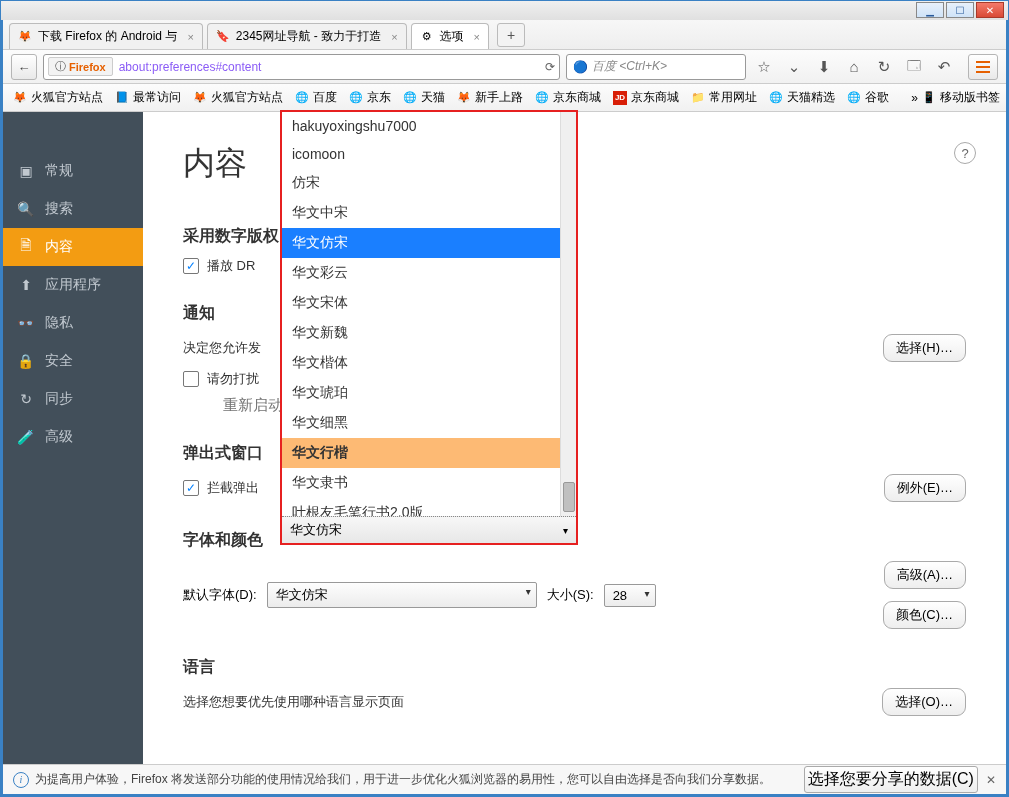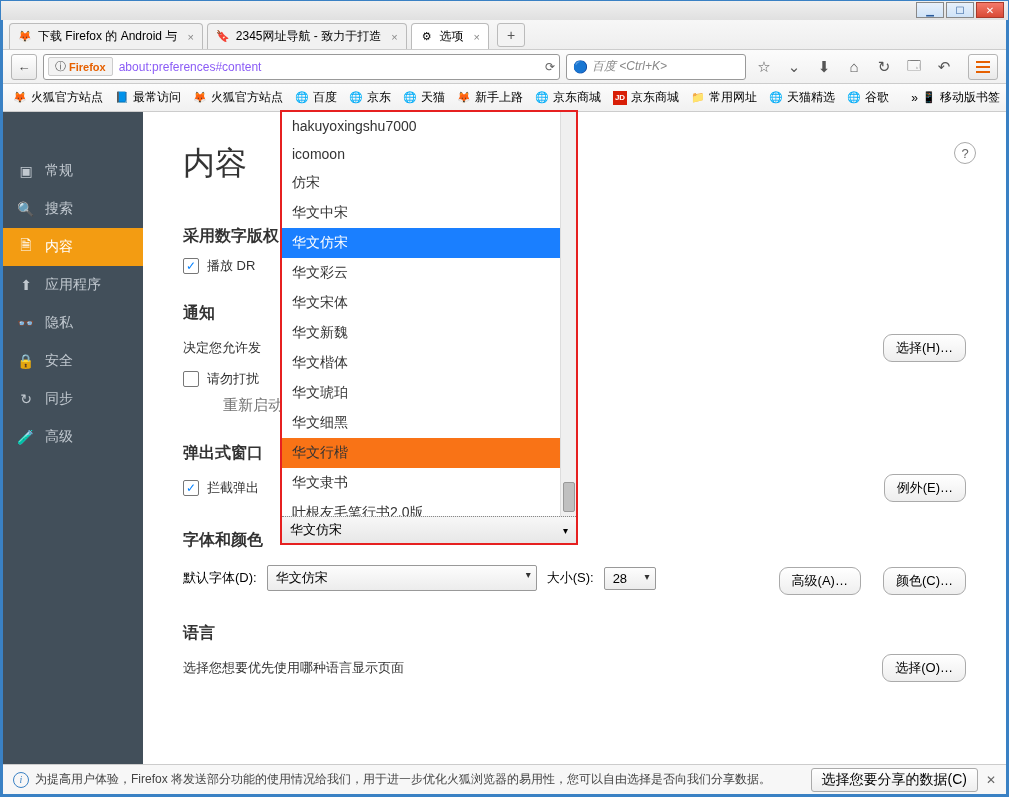--- a/index.html
+++ b/index.html
@@ -54,37 +54,37 @@
 .section-head { font-size:16px; font-weight:bold; color:#333; margin-top:28px; margin-bottom:10px; }
 .row { display:flex; align-items:center; font-size:13px; color:#333; margin-bottom:8px; }
 .checkbox { width:16px; height:16px; border:1px solid #777; border-radius:2px; margin-right:8px; display:inline-flex; align-items:center; justify-content:center; color:#0a84ff; font-size:12px; background:#fff; }
 .checkbox.checked::after { content:"✓"; }
 .subtext { margin-left:40px; font-size:15px; color:#737373; }
 .actionbtn { border:1px solid #aaa; background:linear-gradient(#fff,#eee); border-radius:9px; padding:4px 12px; font-size:13px; margin-left:auto; }
 .actionbtn + .actionbtn { margin-top:6px; }
 .fontrow { display:flex; align-items:center; gap:10px; font-size:13px; }
 .dropdown { border:1px solid #999; background:linear-gradient(#fdfdfd,#ececec); padding:3px 20px 3px 8px; font-size:13px; position:relative; border-radius:2px; }
 .dropdown::after { content:"▾"; position:absolute; right:5px; top:3px; font-size:10px; color:#333; }
-.rightcol { margin-left:auto; display:flex; gap:22px; align-items:flex-end; }
+.rightcol { margin-left:auto; display:flex; flex-direction:column; gap:6px; align-items:flex-end; }
 
 
 .fontlist-wrap { position:absolute; left:280px; top:110px; width:298px; border:2px solid #e62020; background:#fff; z-index:50; }
 .fontlist { height:404px; overflow:hidden; position:relative; }
 .fontitem { padding:6px 10px; font-size:14px; color:#333; cursor:pointer; }
 .fontitem.selected { background:#1a7fff; color:#fff; }
-.fontitem.hovered { background:#f97316; }
+.fontitem.hovered { background:#fdba74;font-weight:bold; }
 .scrolltrack { position:absolute; right:0; top:0; bottom:0; width:16px; background:#f0f0f0; border-left:1px solid #ddd; }
 .scrollthumb { position:absolute; left:2px; width:12px; background:#c0c0c0; border:1px solid #999; border-radius:2px; }
 .fontselected { border-top:1px dotted #888; padding:4px 8px; font-size:13px; background:linear-gradient(#f7f7f7,#e7e7e7); display:flex; align-items:center; }
 .fontselected::after { content:"▾"; margin-left:auto; font-size:10px; }
 
 
 .bottombar { position:absolute; left:3px; right:3px; bottom:3px; height:30px; border-top:1px solid #ccc; background:#f7f7f7; display:flex; align-items:center; padding:0 10px; font-size:12px; color:#444; }
 .infoicon { width:16px; height:16px; border:1px solid #3a81c4; border-radius:50%; display:inline-flex; align-items:center; justify-content:center; font-size:10px; color:#3a81c4; margin-right:6px; font-style:italic; font-family:serif; }
-.bottombtn { border:1px solid #aaa; background:linear-gradient(#fff,#eee); border-radius:3px; padding:2px 10px; font-size:14px; margin-left:auto; }
+.bottombtn { border:1px solid #aaa; background:linear-gradient(#fff,#eee); border-radius:3px; padding:2px 3px; font-size:16px; margin-left:auto; }
 .bottomclose { margin-left:8px; color:#666; font-size:12px; }
 </style>
 </head>
 <body>
 
 <div class="titlebar">
   <div class="winbtns">
     <div class="winbtn min">▁</div>
     <div class="winbtn max">☐</div>
     <div class="winbtn close">✕</div>

